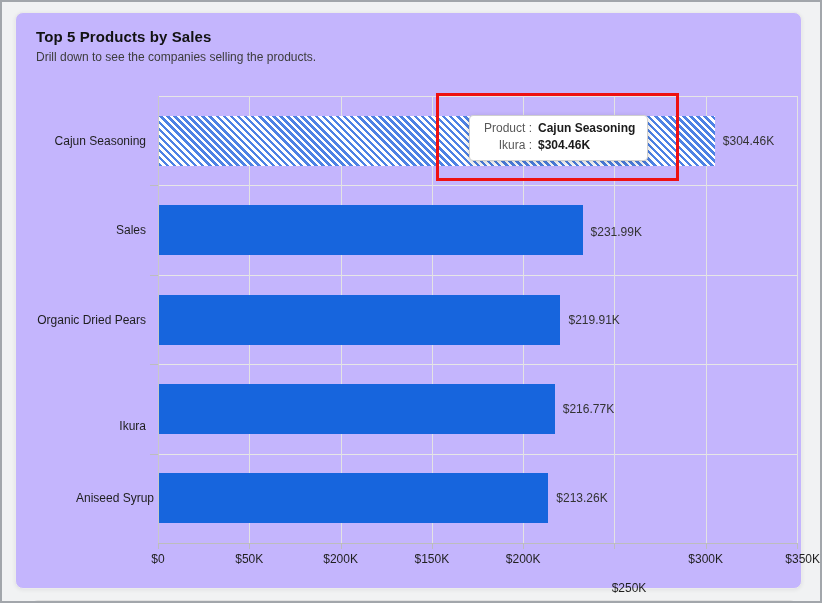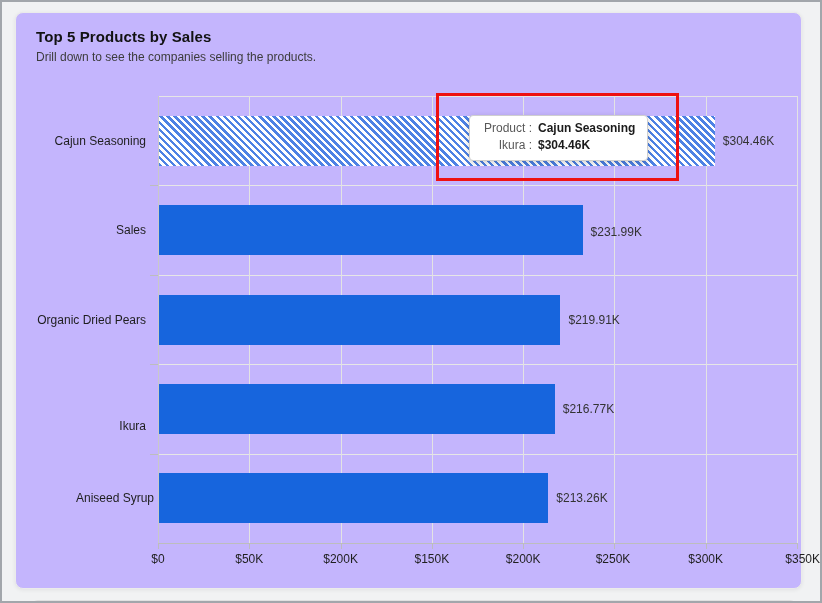--- a/index.html
+++ b/index.html
@@ -101,21 +101,21 @@
         <div class="xtick" style="left: 182.571px;"></div>
         <div class="xlabel" style="left: 182.571px;">$200K</div>
         <div class="vgrid" style="left: 273.857px;"></div>
         <div class="xtick" style="left: 273.857px;"></div>
         <div class="xlabel" style="left: 273.857px;">$150K</div>
         <div class="vgrid" style="left: 365.143px;"></div>
         <div class="xtick" style="left: 365.143px;"></div>
         <div class="xlabel" style="left: 365.143px;">$200K</div>
         <div class="vgrid" style="left: 456.429px;"></div>
         <div class="xtick" style="left: 456.429px;"></div>
-        <div class="xlabel" style="left: 455px;">$250K</div>
+        <div class="xlabel" style="left: 471px; margin-top: 29px;">$250K</div>
         <div class="vgrid" style="left: 547.714px;"></div>
         <div class="xtick" style="left: 547.714px;"></div>
         <div class="xlabel" style="left: 547.714px;">$300K</div>
         <div class="vgrid" style="left: 639px;"></div>
         <div class="xtick" style="left: 639px;"></div>
         <div class="xlabel last" style="left: 662px;">$350K</div>
         <div class="axis-x"></div>
         <div class="bar hatched" style="top: 19.7px; width: 555.857px;"></div>
         <div class="cat-label" style="top: 44.7px;">Cajun Seasoning</div>
         <div class="val-label" style="top: 44.7px; left: 564.857px;">$304.46K</div>

